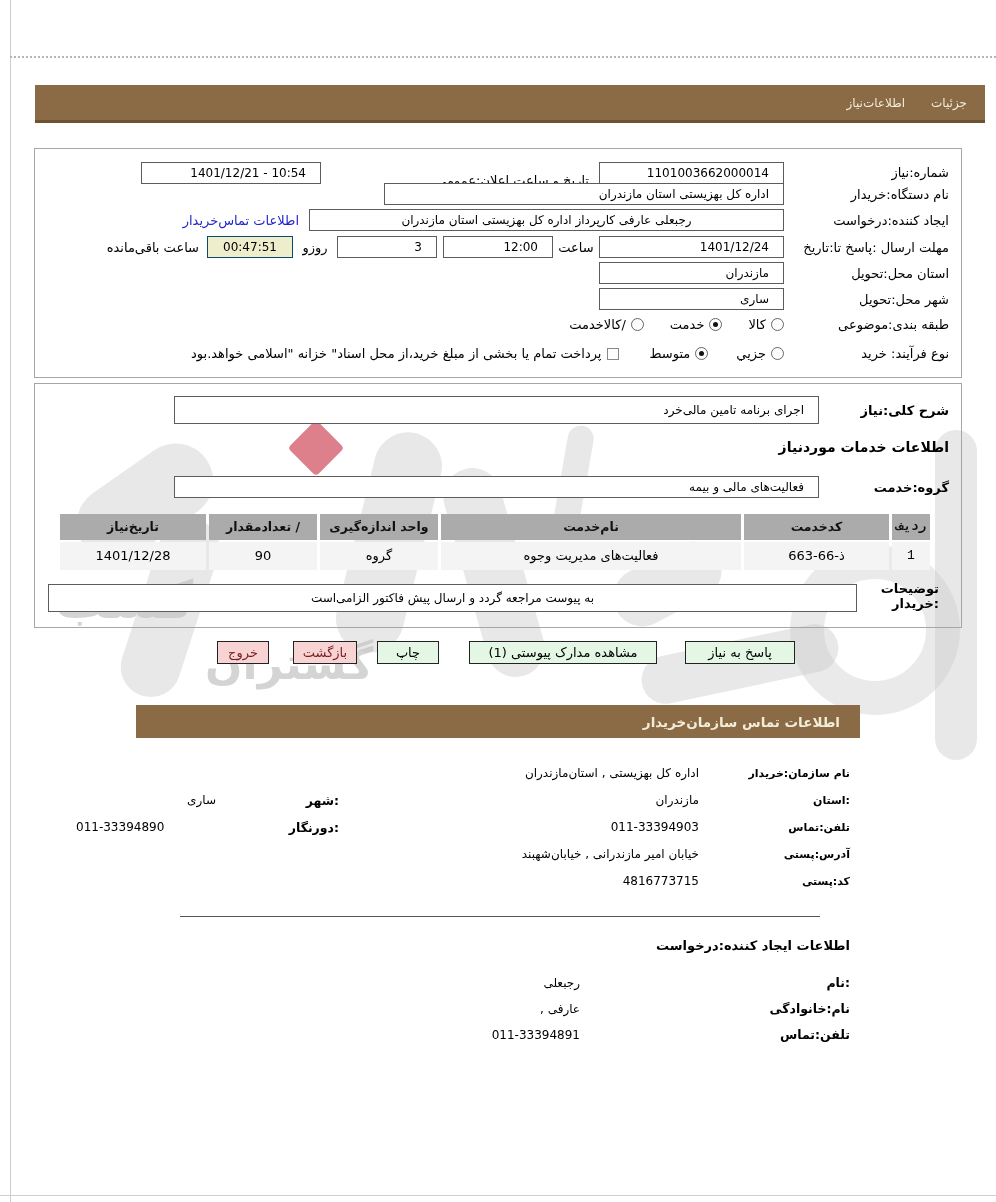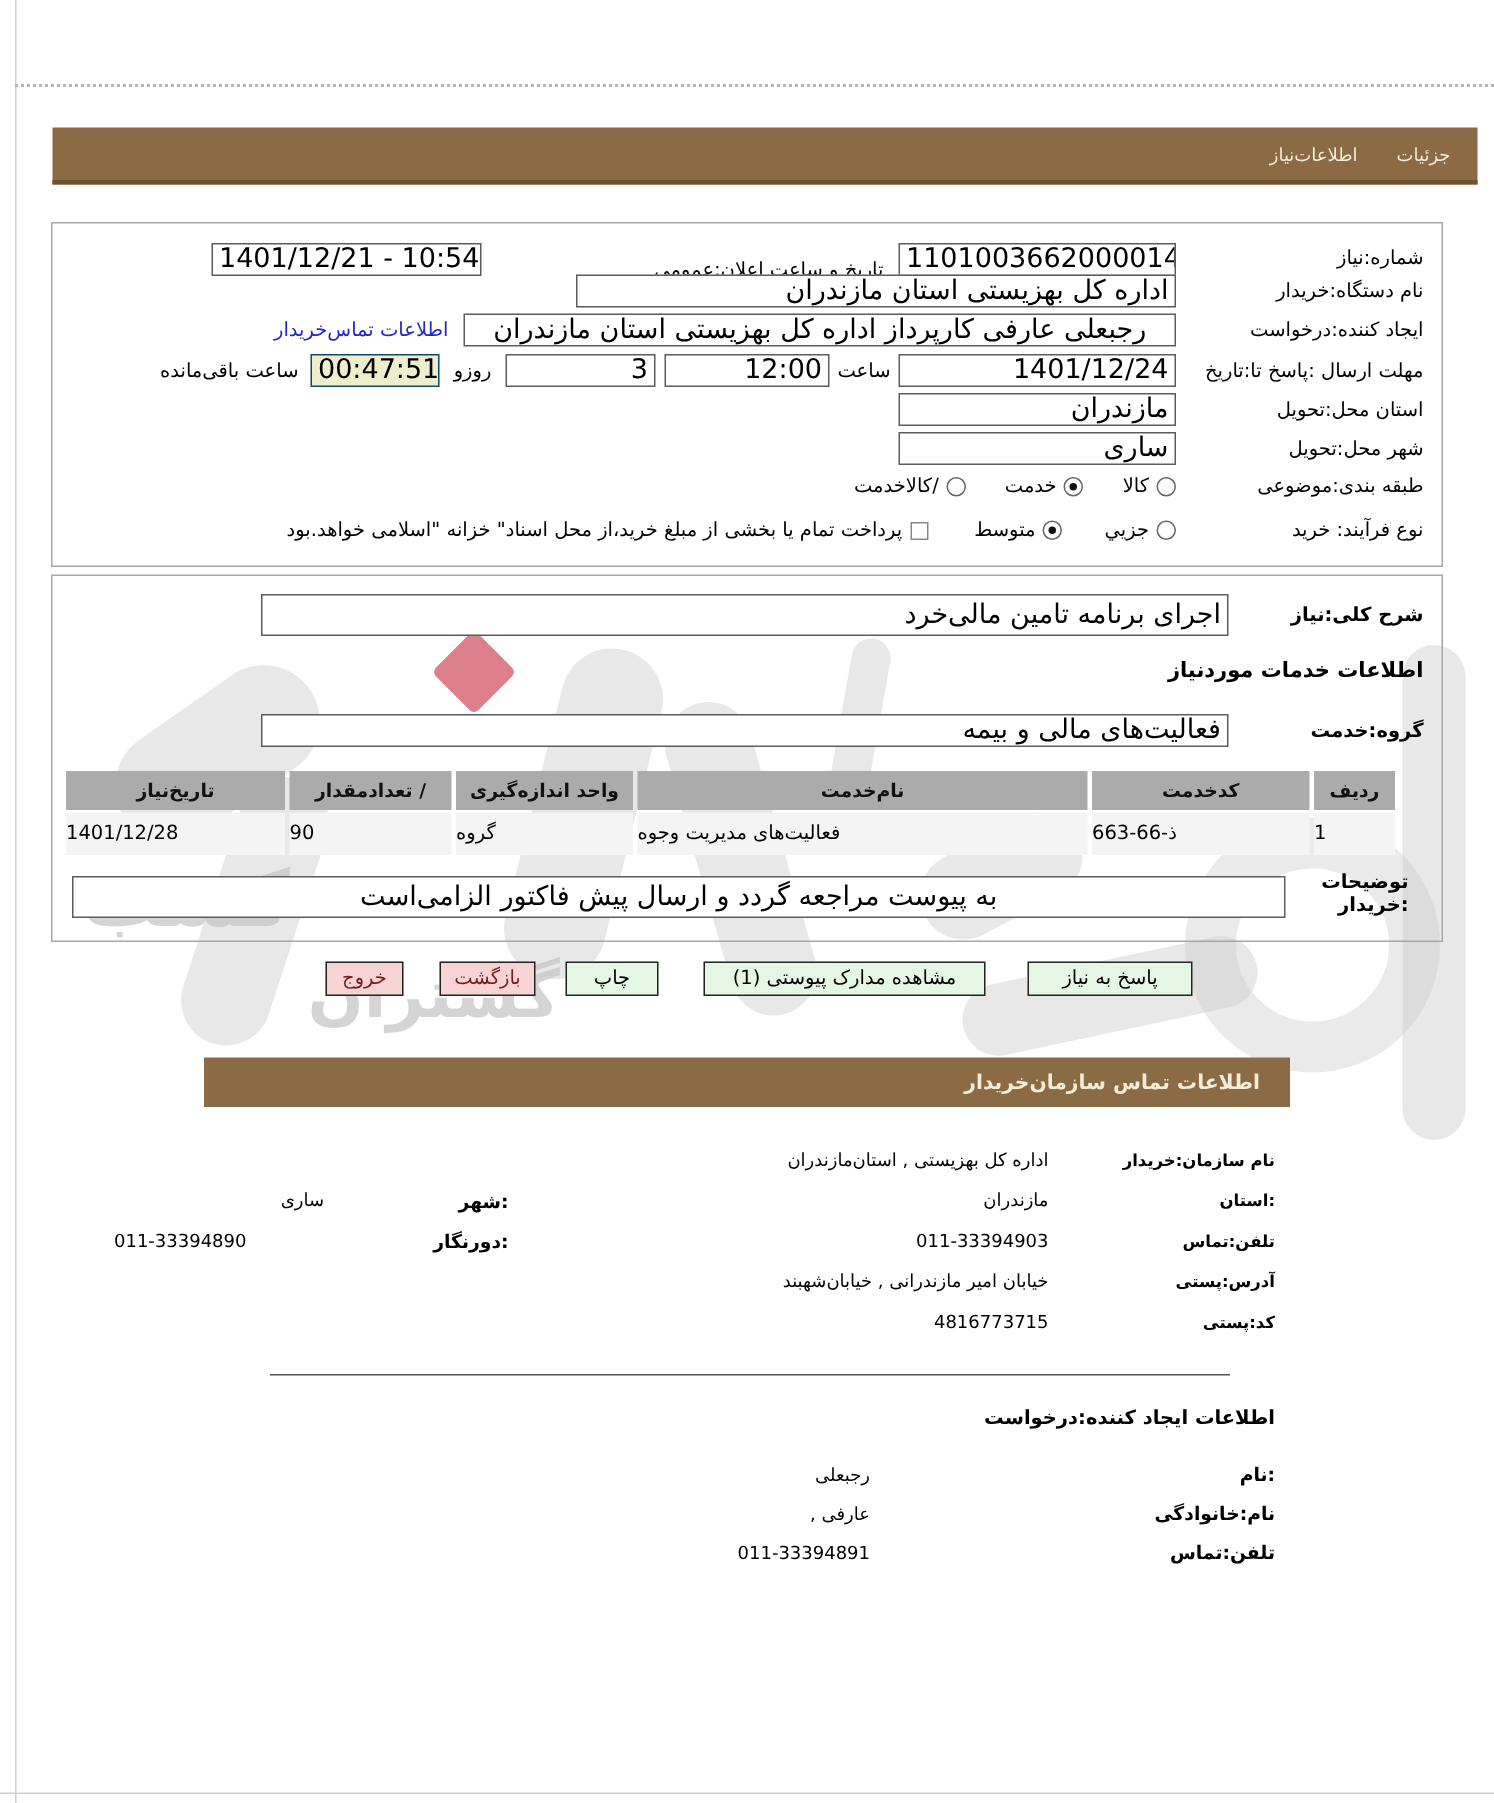--- a/index.html
+++ b/index.html
@@ -23,40 +23,40 @@
   .tabbar { position:absolute; left:35px; right:11px; top:85px; height:38px; background:#8a6b45; border-bottom:3px solid #6e5331; display:flex; align-items:center; padding:0 18px; gap:26px; }
   .tabbar .tab { color:#f2ecd9; font-size:12px; cursor:pointer; }
 
   
   .panel { position:absolute; border:1px solid #a6a6a6; background:transparent; }
   .panel1 { left:34px; right:34px; top:148px; height:230px; }
   .panel2 { left:34px; right:34px; top:383px; height:245px; }
 
   .frow { position:absolute; right:12px; left:12px; display:flex; align-items:center; }
   .flbl { width:165px; font-size:13px; text-align:right; flex:none; }
-  .fbox { border:1px solid #5c5c5c; background:#fff; height:22px; line-height:20px; padding:0 4px; font-size:18px; flex:none; overflow:hidden; white-space:nowrap; }
+  .fbox { border:1px solid #5c5c5c; background:#fff; height:22px; line-height:20px; padding:0 14px; font-size:12px; flex:none; overflow:hidden; white-space:nowrap; }
   .ltr { direction:ltr; unicode-bidi:embed; }
   .countdown { background:#eeeecd; border:1px solid #0c4a6e; text-align:center; }
   .link { color:#2424cc; cursor:pointer; font-size:13px; }
 
   .radio { display:inline-block; width:13px; height:13px; border:1px solid #666; border-radius:50%; background:#fdfdfd; vertical-align:middle; flex:none; position:relative; margin-left:5px; }
   .radio.sel::after { content:""; position:absolute; left:3px; top:3px; width:5px; height:5px; border-radius:50%; background:#111; }
   .checkbox { display:inline-block; width:12px; height:12px; border:1px solid #888; background:#fdfdfd; vertical-align:middle; flex:none; margin-left:6px; }
   .opt { display:flex; align-items:center; flex:none; }
   .opt .olbl { font-size:13px; }
 
   .b { font-weight:bold; }
 
   
   .svc-table { position:absolute; right:31px; left:28px; top:130px; }
   .thead { display:flex; }
   .thead .th { background:#ababab; color:#111; font-weight:bold; font-size:12.5px; height:26px; line-height:26px; text-align:center; margin-left:3px; flex:none; }
   .trow { display:flex; margin-top:2px; }
-  .trow .td { background:#f4f4f4; font-size:13px; height:28px; line-height:28px; text-align:left; margin-left:3px; flex:none; }
-  .c0{width:54px;} .c1{width:145px;} .c2{width:300px;} .c3{width:118px;} .c4{width:108px;} .c5{width:146px; margin-left:0 !important;}
+  .trow .td { background:#f4f4f4; font-size:13px; height:28px; line-height:28px; text-align:center; margin-left:3px; flex:none; }
+  .c0{width:38px;font-family:Liberation Mono, monospace;} .c1{width:145px;} .c2{width:300px;} .c3{width:118px;} .c4{width:108px;} .c5{width:146px; margin-left:0 !important;}
 
   
   .btnrow { position:absolute; top:641px; right:201px; display:flex; align-items:center; }
   .btn { height:23px; line-height:21px; border:1px solid #222; text-align:center; font-size:13px; cursor:pointer; flex:none; }
   .btn.green { background:#e4f6e4; color:#000; }
   .btn.pink { background:#f8d3d3; color:#7a1d1d; }
 
   
   .contact-hdr { position:absolute; left:136px; right:136px; top:705px; height:33px; background:#8a6b45; color:#f2ecd9; font-weight:bold; font-size:13.5px; display:flex; align-items:center; padding:0 20px; }
   .crow { position:absolute; right:146px; left:150px; height:20px; display:flex; align-items:center; font-size:12px; }

